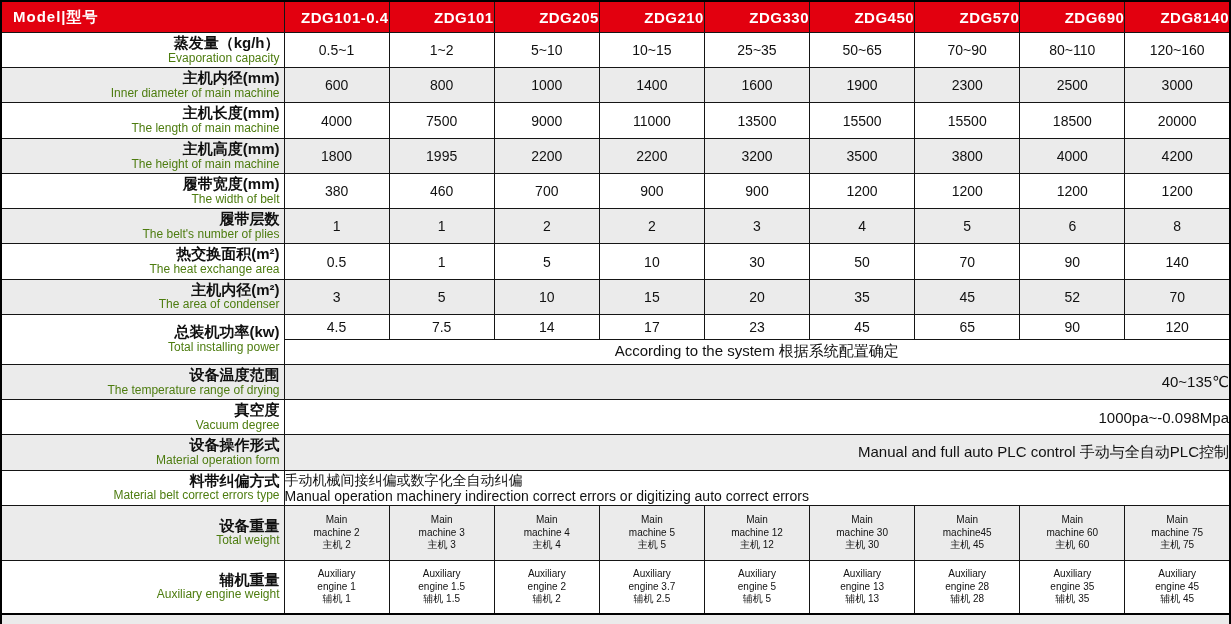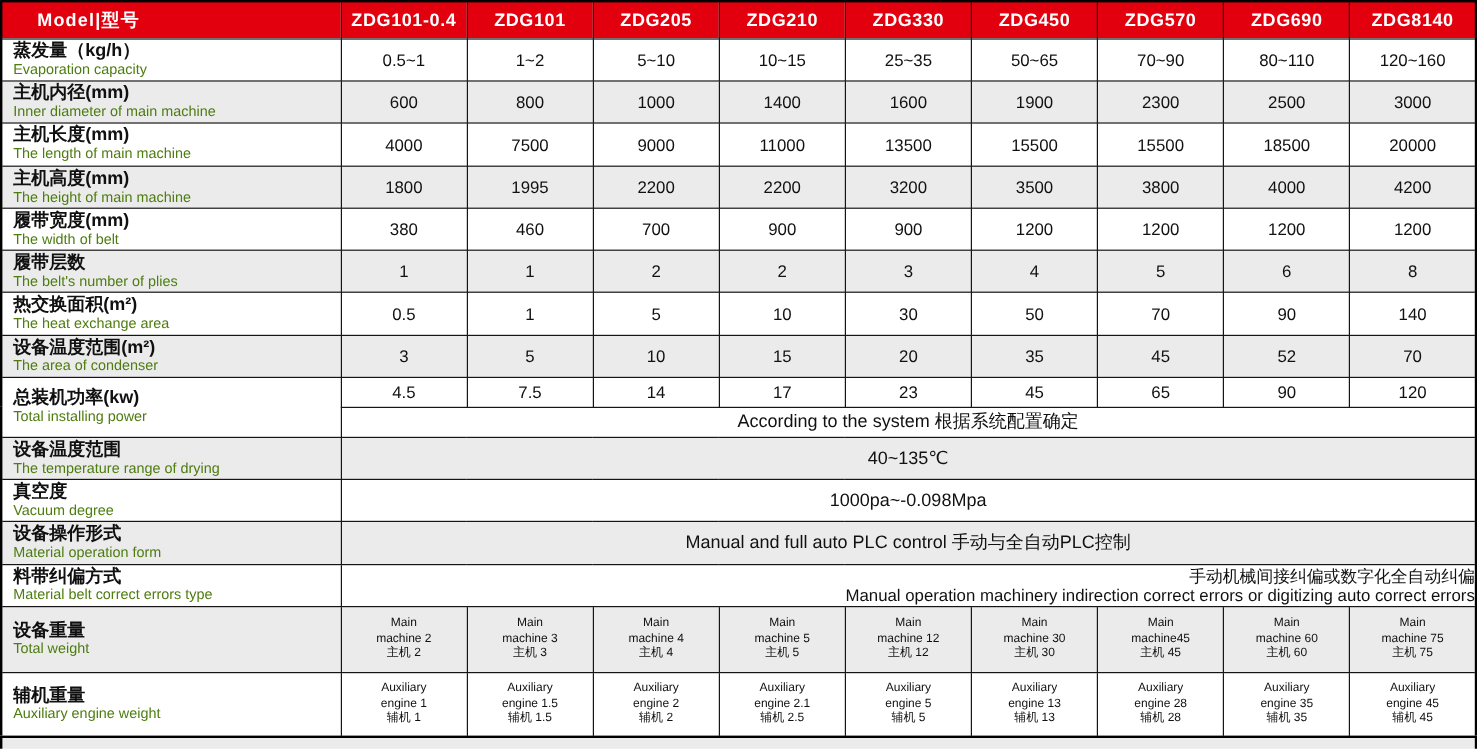--- a/index.html
+++ b/index.html
@@ -26,53 +26,53 @@
     overflow:hidden;
   }
   col.label-col{width:283px;}
   thead th{
     background:var(--header-bg);
     color:#ffffff;
     font-weight:bold;
     font-size:15px;
     height:30px;
     letter-spacing:0.5px;
-    text-align:center;
+    text-align:right;
   }
   thead th.model-label{
     text-align:left;
-    padding-left:29px;
+    padding-left:11px;
     letter-spacing:1px;
   }
   td.label{
-    text-align:left;
+    text-align:right;
     padding:2px 4px 2px 9px;
     line-height:1.12;
   }
   .zh{font-size:15px;font-weight:600;color:#101010;display:block;}
   .en{font-size:12px;font-weight:400;color:#4d7c0f;display:block;}
   td.val{
     text-align:center;
     font-size:14px;
     height:32px;
   }
   tr.sub td.val{height:24px;}
   td.note{
     text-align:center;
     font-size:15px;
     height:24px;
     margin-left:48px;
   }
   td.span-val{
-    text-align:center;
+    text-align:right;
     font-size:15px;
     height:32px;
   }
   td.span2-val{
-    text-align:right;
+    text-align:left;
     font-size:14px;
     height:33px;
     line-height:1.15;
   }
   td.w3{
     text-align:center;
     font-size:10px;
     line-height:1.25;
     height:54px;
   }
@@ -218,21 +218,21 @@
         <td class="val">5</td>
         <td class="val">10</td>
         <td class="val">30</td>
         <td class="val">50</td>
         <td class="val">70</td>
         <td class="val">90</td>
         <td class="val">140</td>
       </tr>
       <tr class="shade">
         <td class="label">
-          <span class="zh">设备温度范围(m²)</span>
+          <span class="zh">主机内径(m²)</span>
           <span class="en">The area of condenser</span>
         </td>
         <td class="val">3</td>
         <td class="val">5</td>
         <td class="val">10</td>
         <td class="val">15</td>
         <td class="val">20</td>
         <td class="val">35</td>
         <td class="val">45</td>
         <td class="val">52</td>
@@ -353,21 +353,21 @@
           <div>engine 1.5</div>
           <div>辅机 1.5</div>
         </td>
         <td class="w3">
           <div>Auxiliary</div>
           <div>engine 2</div>
           <div>辅机 2</div>
         </td>
         <td class="w3">
           <div>Auxiliary</div>
-          <div>engine 2.1</div>
+          <div>engine 3.7</div>
           <div>辅机 2.5</div>
         </td>
         <td class="w3">
           <div>Auxiliary</div>
           <div>engine 5</div>
           <div>辅机 5</div>
         </td>
         <td class="w3">
           <div>Auxiliary</div>
           <div>engine 13</div>

